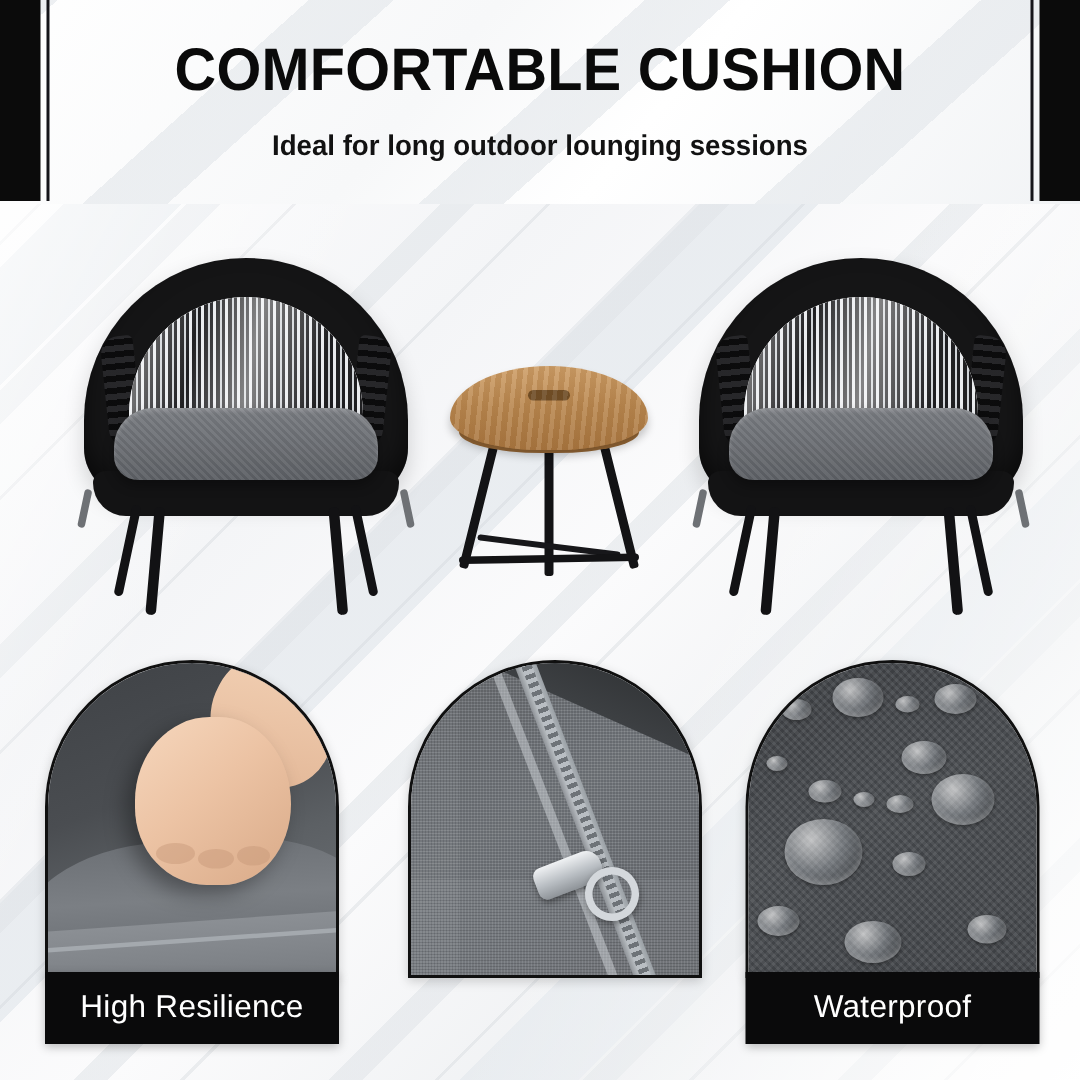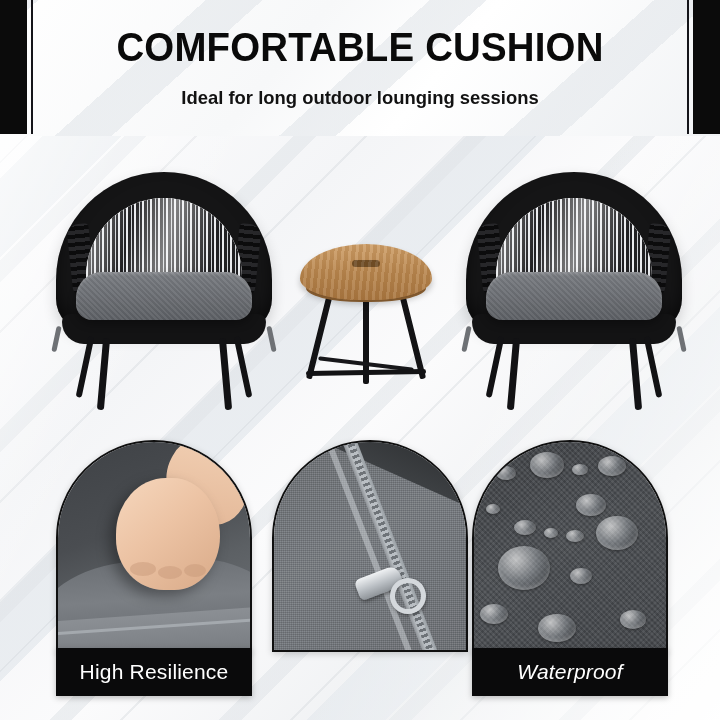--- a/index.html
+++ b/index.html
@@ -200,23 +200,23 @@
     transform:rotate(-1deg);
   }
   .t-base2{
     position:absolute;left:18px;top:118px;width:96px;height:4px;background:#17171a;border-radius:3px;
     transform:rotate(7deg);
   }
 
   
   .panels{position:absolute;left:0;top:432px;width:720px;height:288px;}
   .panel{position:absolute;top:8px;width:196px;height:262px;}
-  .panel.p1{left:56px;text-align:center;}
+  .panel.p1{left:30px;text-align:center;}
   .panel.p2{left:272px;}
-  .panel.p3{left:472px;font-style:italic;}
+  .panel.p3{left:497px;}
 
   .arch{
     position:absolute;left:0;top:0;width:196px;height:212px;
     border-radius:98px 98px 0 0;
     overflow:hidden;
     border:2px solid #101010;
     box-sizing:border-box;
     box-shadow:0 2px 7px rgba(0,0,0,.18);
   }
 

